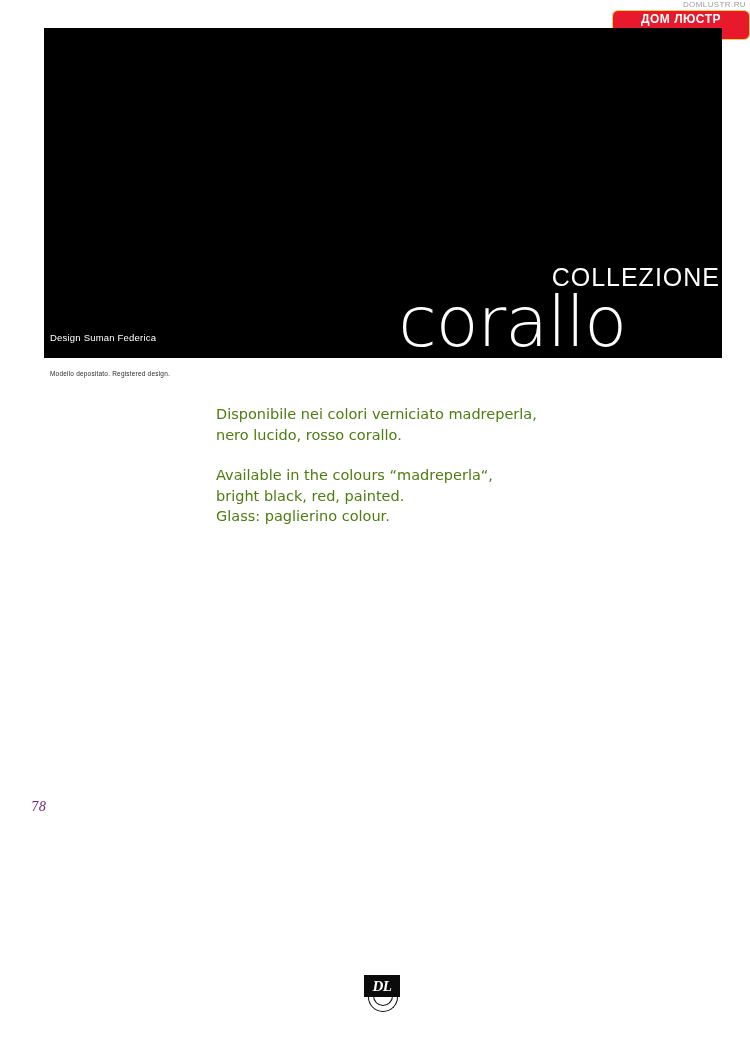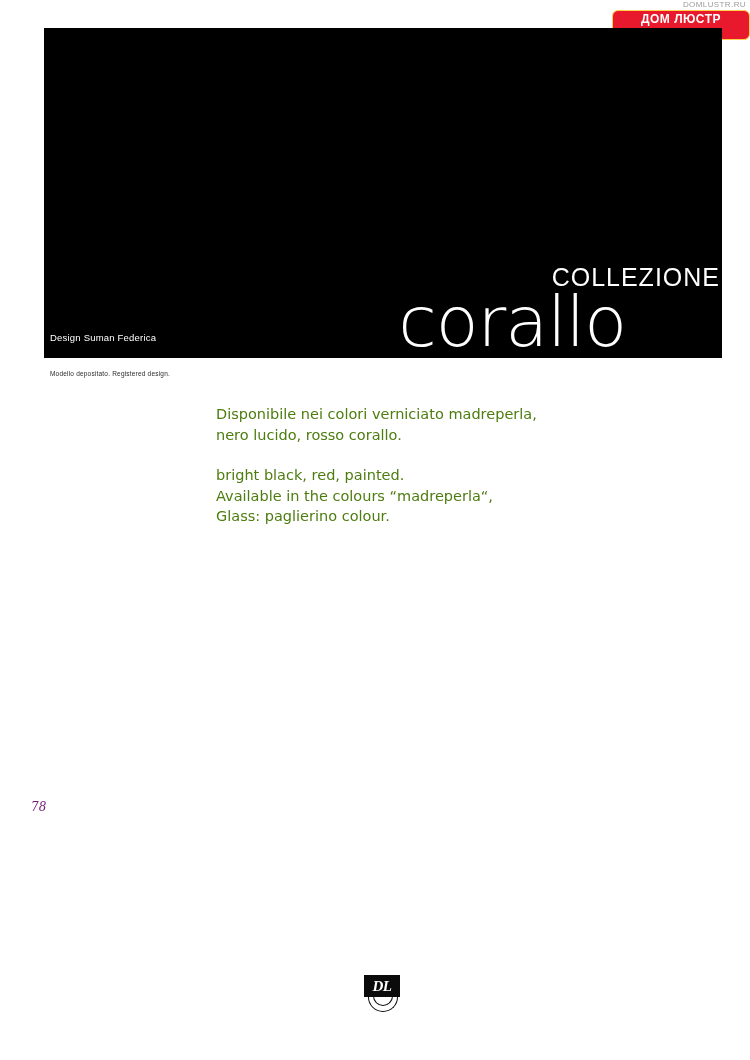--- a/index.html
+++ b/index.html
@@ -273,22 +273,22 @@
   </div>
 
   <div class="registered">Modello depositato. Registered design.</div>
 
   <div class="desc">
     <div class="para">
       <span class="line">Disponibile nei colori verniciato madreperla,</span>
       <span class="line">nero lucido, rosso corallo.</span>
     </div>
     <div class="para">
+      <span class="line">Available in the colours “madreperla“,</span>
       <span class="line">bright black, red, painted.</span>
-      <span class="line">Available in the colours “madreperla“,</span>
       <span class="line">Glass: paglierino colour.</span>
     </div>
   </div>
 
   <div class="page-number">78</div>
 
   <div class="footer-logo">
     <div class="fl-box"></div>
     <div class="fl-text">DL</div>
     <div class="fl-swoosh"></div>

